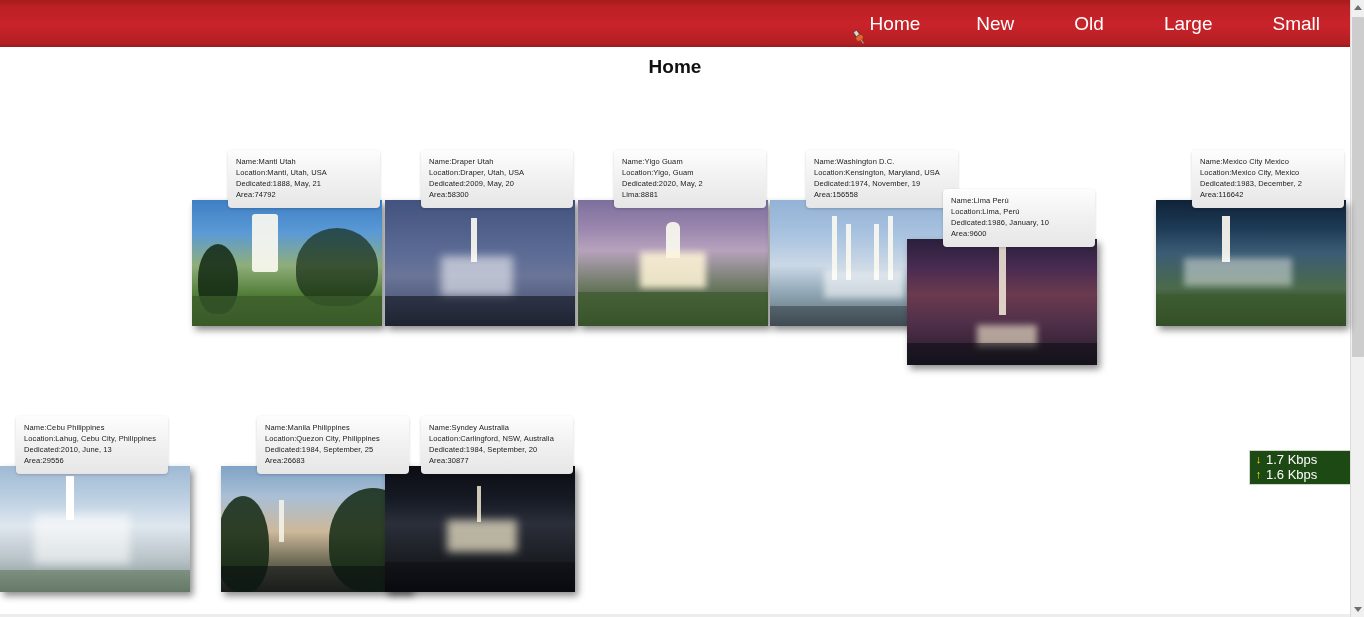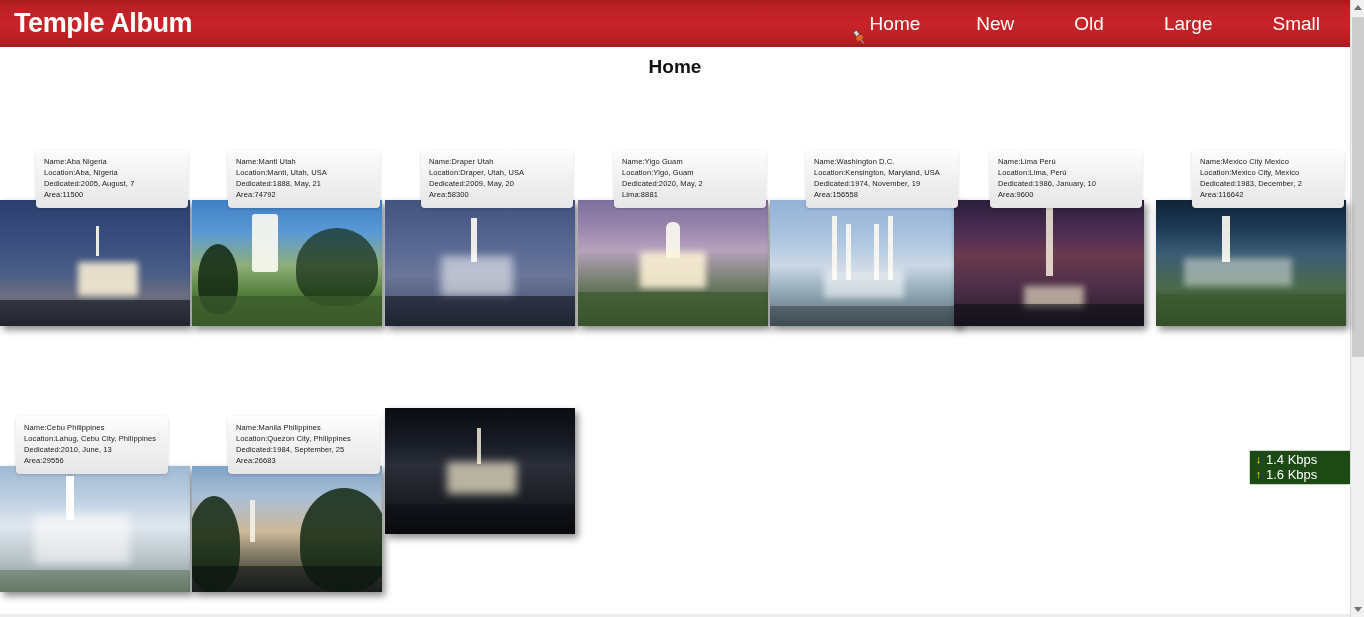--- a/index.html
+++ b/index.html
@@ -190,21 +190,20 @@
     width: 1350px; height: 3px;
     background: #ededed;
   }
 </style>
 </head>
 <body>
 
 <div id="root">
 
   <div class="header">
-    <div class="brand">Temple Album</div>
 
     <div class="nav">
 
       <div class="nav-item home">
         <span class="pin-icon">
           <svg width="18" height="18" viewBox="0 0 18 18">
             <g transform="rotate(-35 9 9)">
               <rect x="7" y="2" width="4" height="7" rx="1" fill="#d9d9d9" stroke="#4a4a4a" stroke-width="0.7"></rect>
               <ellipse cx="9" cy="10" rx="4.2" ry="3" fill="#e8622c" stroke="#7a2f10" stroke-width="0.7"></ellipse>
               <rect x="8.4" y="12.4" width="1.2" height="4.4" fill="#9a9a9a"></rect>
@@ -232,33 +231,20 @@
 
     </div>
   </div>
 
   <div class="page-title">Home</div>
 
   <div class="gallery">
 
     <div class="row">
 
-      <div class="card" style="left:0px;">
-        <div class="caption">
-          <div>Name:Aba Nigeria</div>
-          <div>Location:Aba, Nigeria</div>
-          <div>Dedicated:2005, August, 7</div>
-          <div>Area:11500</div>
-        </div>
-        <div class="photo ph-aba">
-          <div class="glow-w" style="left:78px;top:62px;width:60px;height:34px;filter:blur(3px);"></div>
-          <div class="spire" style="left:96px;top:26px;width:3px;height:30px;"></div>
-          <div class="dark-b" style="left:0;top:100px;width:190px;height:26px;"></div>
-        </div>
-      </div>
 
       <div class="card" style="left:192px;">
         <div class="caption">
           <div>Name:Manti Utah</div>
           <div>Location:Manti, Utah, USA</div>
           <div>Dedicated:1888, May, 21</div>
           <div>Area:74792</div>
         </div>
         <div class="photo ph-manti">
           <div class="spire" style="left:60px;top:14px;width:26px;height:58px;border-radius:3px;"></div>
@@ -306,21 +292,21 @@
         <div class="photo ph-wash">
           <div class="spire" style="left:62px;top:16px;width:5px;height:64px;"></div>
           <div class="spire" style="left:76px;top:24px;width:5px;height:56px;"></div>
           <div class="spire" style="left:104px;top:24px;width:5px;height:56px;"></div>
           <div class="spire" style="left:118px;top:16px;width:5px;height:64px;"></div>
           <div class="glow-s" style="left:54px;top:70px;width:80px;height:28px;filter:blur(3px);"></div>
           <div class="dark-b" style="left:0;top:106px;width:190px;height:20px;opacity:.6;"></div>
         </div>
       </div>
 
-      <div class="card" style="left:954px;">
+      <div class="card" style="left:907px;margin-top:39px;">
         <div class="caption">
           <div>Name:Lima Perú</div>
           <div>Location:Lima, Perú</div>
           <div>Dedicated:1986, January, 10</div>
           <div>Area:9600</div>
         </div>
         <div class="photo ph-lima">
           <div class="spire" style="left:92px;top:6px;width:7px;height:70px;background:rgba(235,225,210,.9);"></div>
           <div class="glow-w" style="left:70px;top:86px;width:60px;height:22px;filter:blur(3px);opacity:.7;"></div>
           <div class="dark-b" style="left:0;top:104px;width:190px;height:22px;"></div>
@@ -352,51 +338,57 @@
           <div>Dedicated:2010, June, 13</div>
           <div>Area:29556</div>
         </div>
         <div class="photo ph-cebu" style="margin-left:20px;">
           <div class="spire" style="left:66px;top:10px;width:8px;height:44px;background:#fff;"></div>
           <div class="glow-s" style="left:34px;top:48px;width:96px;height:50px;filter:blur(4px);"></div>
           <div class="green-b" style="left:0;top:104px;width:190px;height:22px;opacity:.5;"></div>
         </div>
       </div>
 
-      <div class="card" style="left:192px;">
+      <div class="card" style="left:192px;padding-left:29px;">
         <div class="caption">
           <div>Name:Manila Philippines</div>
           <div>Location:Quezon City, Philippines</div>
           <div>Dedicated:1984, September, 25</div>
           <div>Area:26683</div>
         </div>
         <div class="photo ph-manila">
           <div class="spire" style="left:58px;top:34px;width:5px;height:42px;opacity:.85;"></div>
           <div class="tree" style="left:-4px;top:30px;width:52px;height:96px;"></div>
           <div class="tree" style="left:108px;top:22px;width:88px;height:104px;"></div>
           <div class="dark-b" style="left:0;top:100px;width:190px;height:26px;"></div>
         </div>
       </div>
 
       <div class="card" style="left:385px;">
+        <div class="caption">
+          <div>Name:Syndey Australia</div>
+          <div>Location:Carlingford, NSW, Australia</div>
+          <div>Dedicated:1984, September, 20</div>
+          <div>Area:30877</div>
+        </div>
         <div class="photo ph-sydney">
           <div class="spire" style="left:92px;top:20px;width:4px;height:36px;background:rgba(240,232,210,.85);"></div>
           <div class="glow-w" style="left:62px;top:54px;width:70px;height:32px;filter:blur(4px);opacity:.8;"></div>
           <div class="dark-b" style="left:0;top:96px;width:190px;height:30px;opacity:.8;"></div>
         </div>
       </div>
 
     </div>
 
   </div>
 
   <div class="speed-overlay">
     <div class="speed-row">
       <span class="arrow">↓</span>
-      <span class="speed-val">1.4 Kbps</span>
+      <span class="speed-val">1.7 Kbps</span>
     </div>
     <div class="speed-row">
       <span class="arrow">↑</span>
       <span class="speed-val">1.6 Kbps</span>
     </div>
   </div>
 
   <div class="hscroll-hint"></div>
 
   <div class="vscroll">

